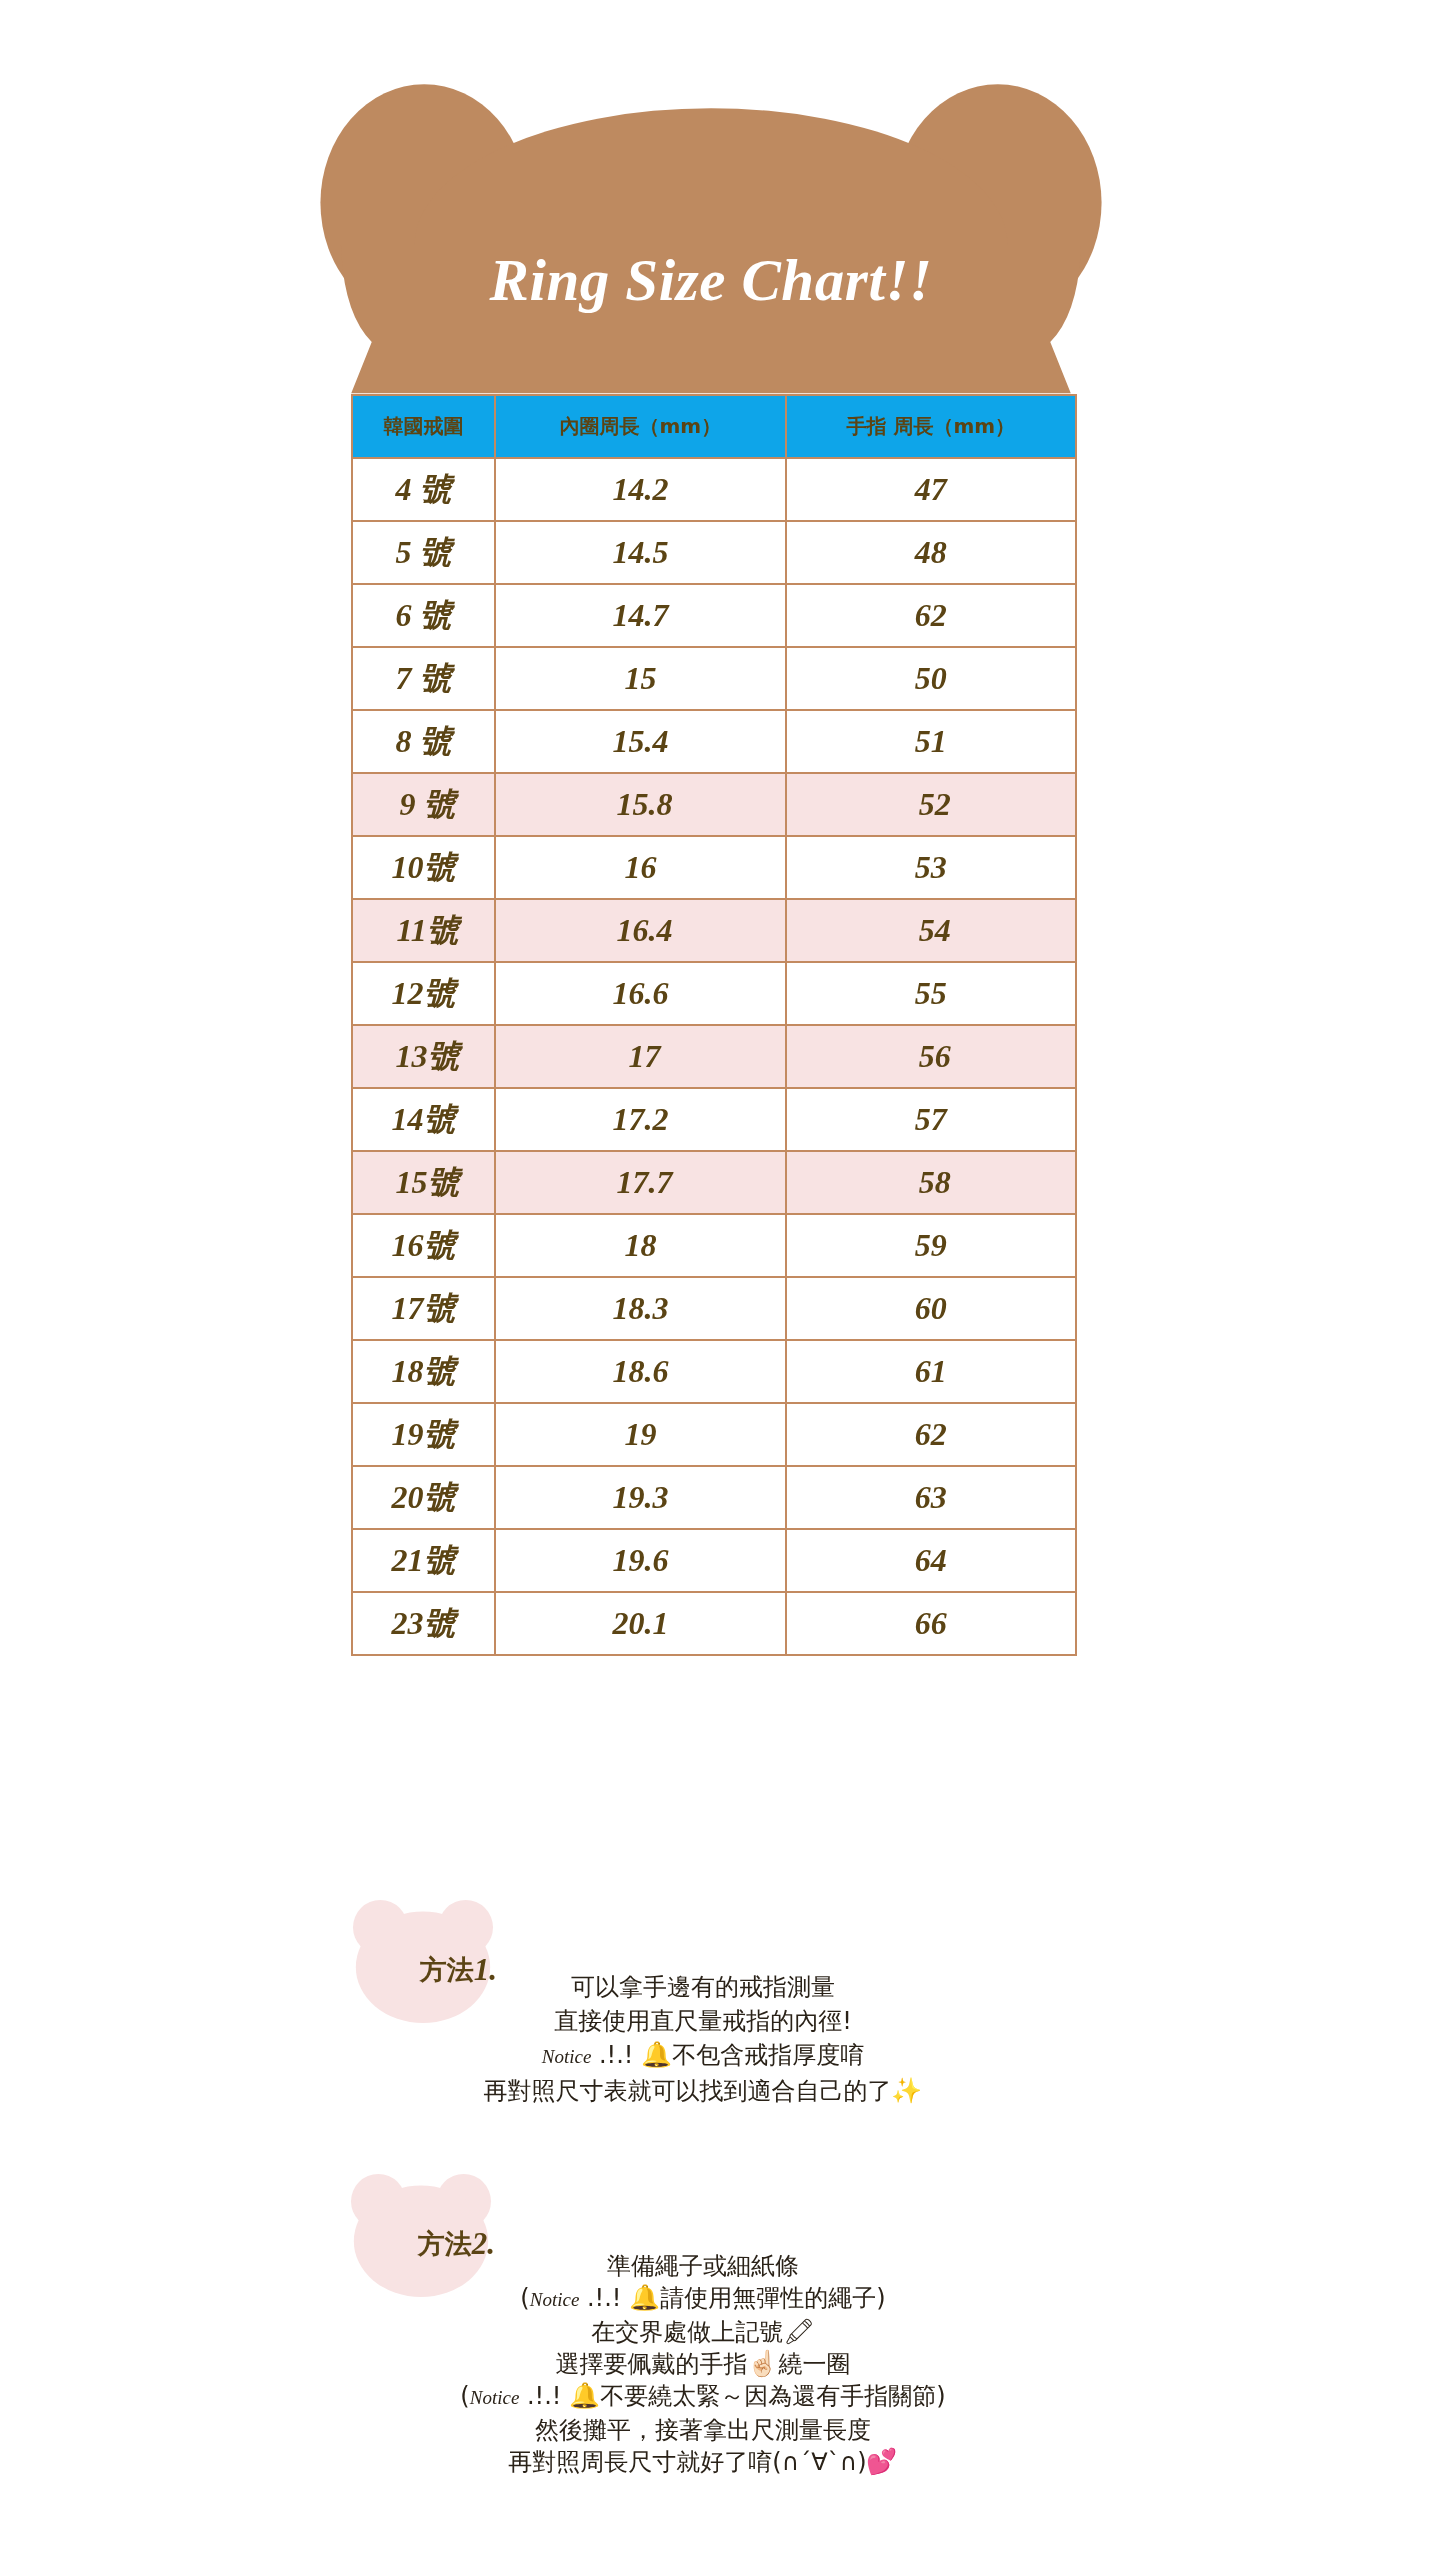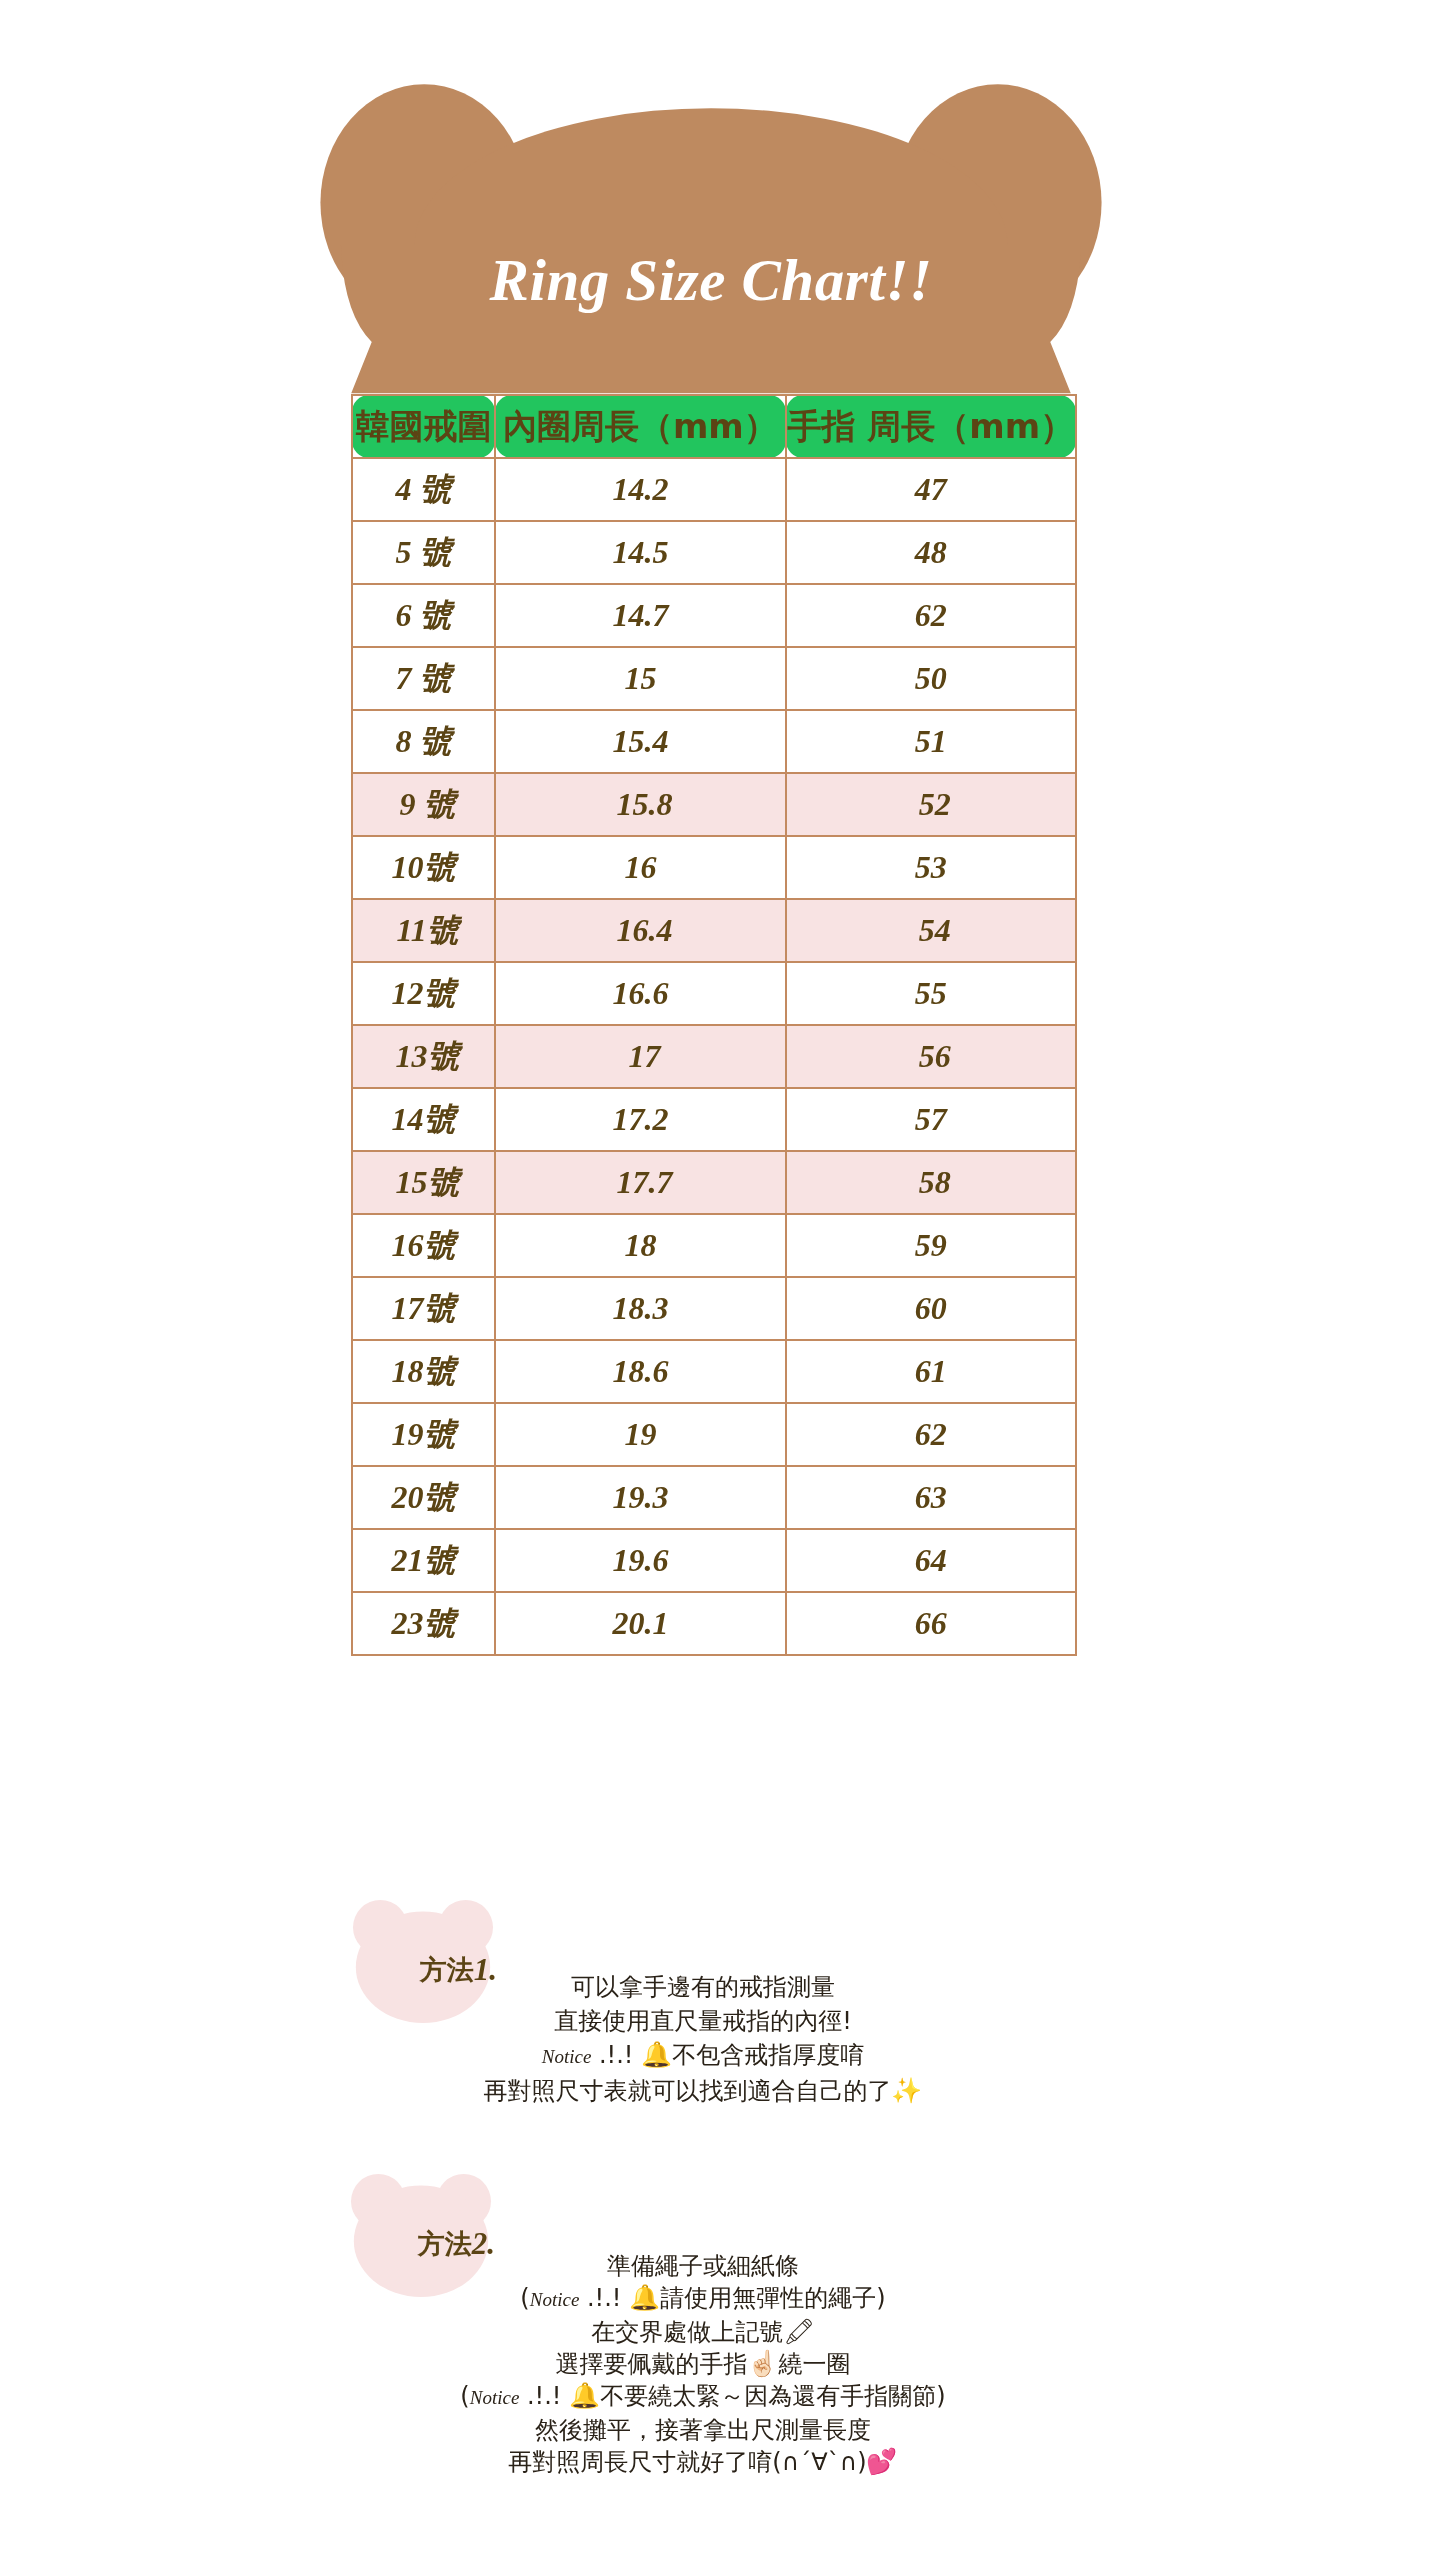--- a/index.html
+++ b/index.html
@@ -44,26 +44,25 @@
     }
     .size-table td, .size-table th {
       border: 2.9px solid #c38a60;
       height: 61px;
       text-align: center;
       vertical-align: middle;
       color: #5b4414;
       padding: 0;
     }
     .size-table th {
-      background: #22c55e;
+      background: #0ea5e9;
       font-family: "DejaVu Sans", "Liberation Sans", sans-serif;
       font-weight: bold;
-      font-size: 34px;
+      font-size: 20px;
       color: #5b4414;
-      border-radius: 17px;
     }
     .size-table td {
       font-family: "Liberation Serif", "DejaVu Serif", serif;
       font-style: italic;
       font-weight: bold;
       font-size: 32px;
     }
     .size-table tr.hl td { background: #f8e3e3; padding-left: 8px; }
     .col1 { width: 142px; }
     .col2 { width: 288px; }

